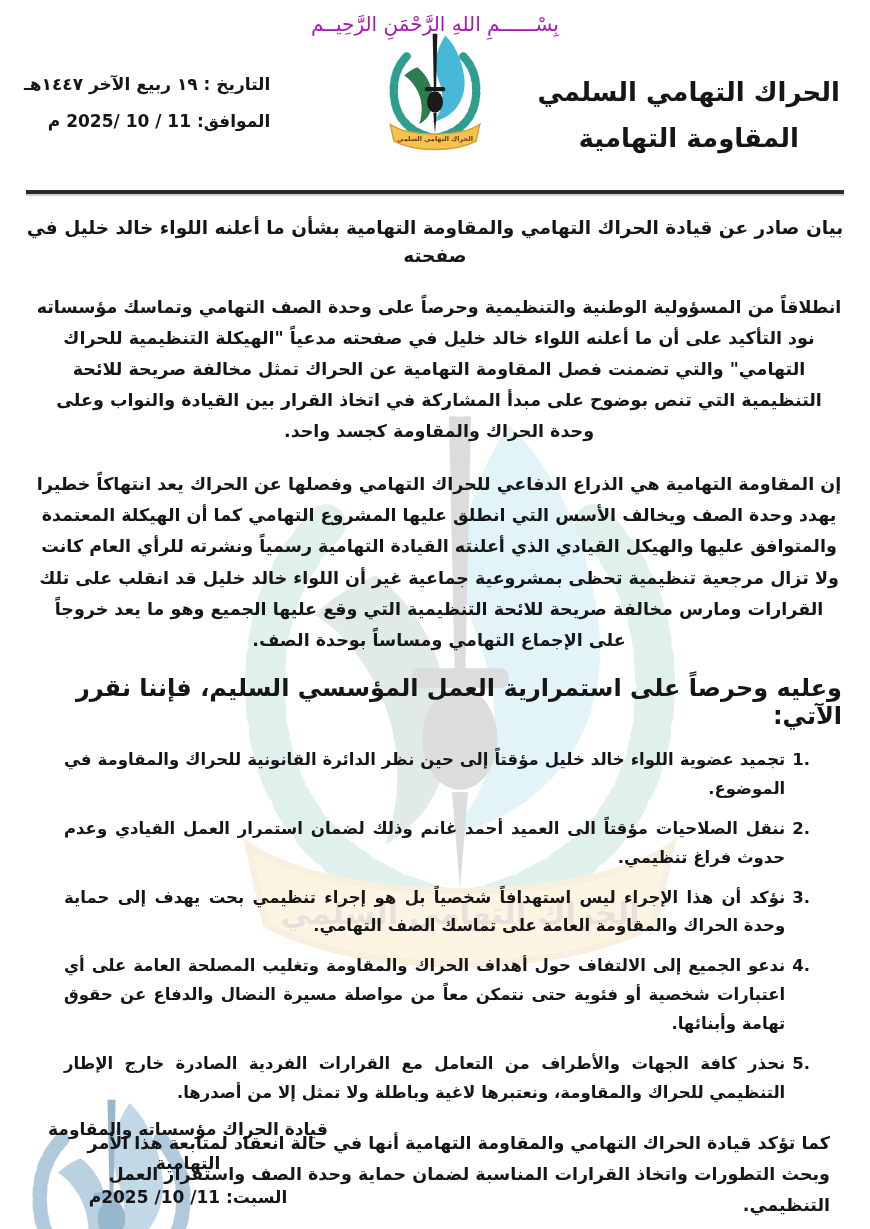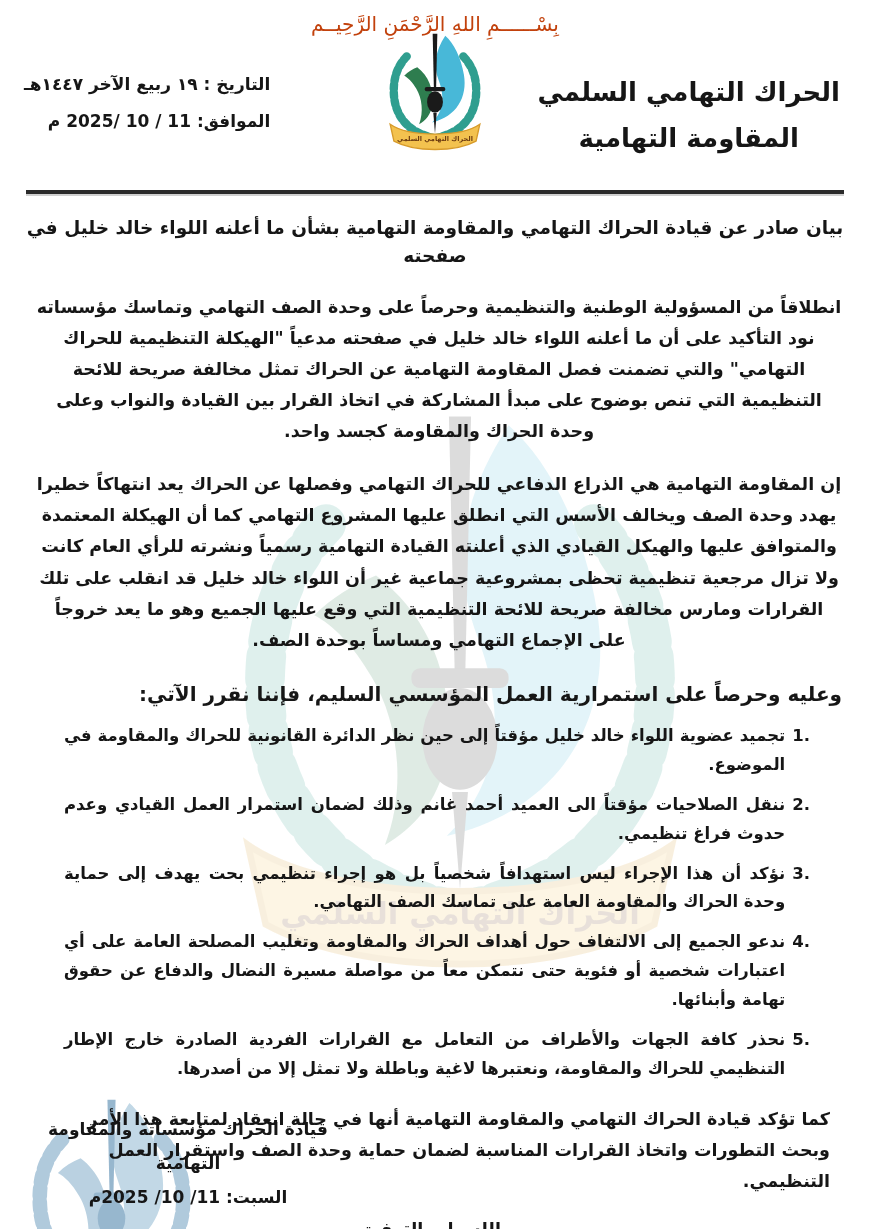--- a/index.html
+++ b/index.html
@@ -12,21 +12,21 @@
   .watermark{position:absolute;z-index:0;pointer-events:none;}
   .wm-center{left:195px;top:378px;width:530px;opacity:.15;}
   .wm-signature{
     left:14px;top:1078px;width:195px;opacity:.8;
     --wreath:#9dbdd4;--leaf:#a9c6da;--flame:#b3cfe0;--sword:#7ea6c3;
     --banner:#cddfeb;--banner-edge:#9dbdd4;--bannertext:#7ea6c3;
   }
   
   .bismillah{
     position:relative;z-index:1;text-align:center;margin-top:12px;
-    font-size:20px;color:#c2410c;letter-spacing:1px;
+    font-size:20px;color:#a21caf;letter-spacing:1px;
   }
   .header{position:relative;z-index:1;height:148px;}
   .title-block{
     position:absolute;right:30px;top:34px;text-align:center;
     font-weight:bold;font-size:26px;line-height:1.75;margin-left:24px;
   }
   .date-block{
     position:absolute;left:24px;top:30px;text-align:right;direction:rtl;
     font-weight:bold;font-size:17px;line-height:2.2;
   }
@@ -35,21 +35,21 @@
     position:relative;z-index:1;margin:6px 26px 0 26px;height:4px;
     background:#2a2a2a;border-bottom:2px solid #cfcfcf;
   }
   
   .content{position:relative;z-index:1;font-weight:bold;}
   .subject{
     margin:18px 14px 0 14px;text-align:center;font-size:18.5px;line-height:1.5;
     font-weight:bold;
   }
   .para{margin:22px 28px 0 36px;font-size:17.5px;line-height:1.78;text-align:center;}
-  .decision-intro{margin:26px 28px 0 28px;font-size:20px;text-align:right;}
+  .decision-intro{margin:18px 28px 0 28px;font-size:24px;text-align:right;}
   .decisions{list-style:none;margin:16px 60px 0 64px;padding:0;}
   .decisions li{
     display:flex;direction:rtl;gap:7px;margin-bottom:11px;
     font-size:16.5px;line-height:1.75;
   }
   .decisions .num{direction:ltr;flex:0 0 auto;}
   .decisions .txt{text-align:justify;}
   .closing-para{margin:20px 40px 0 40px;font-size:17.5px;line-height:1.78;}
   .center-line{text-align:center;font-size:17.5px;margin-top:22px;}
   

